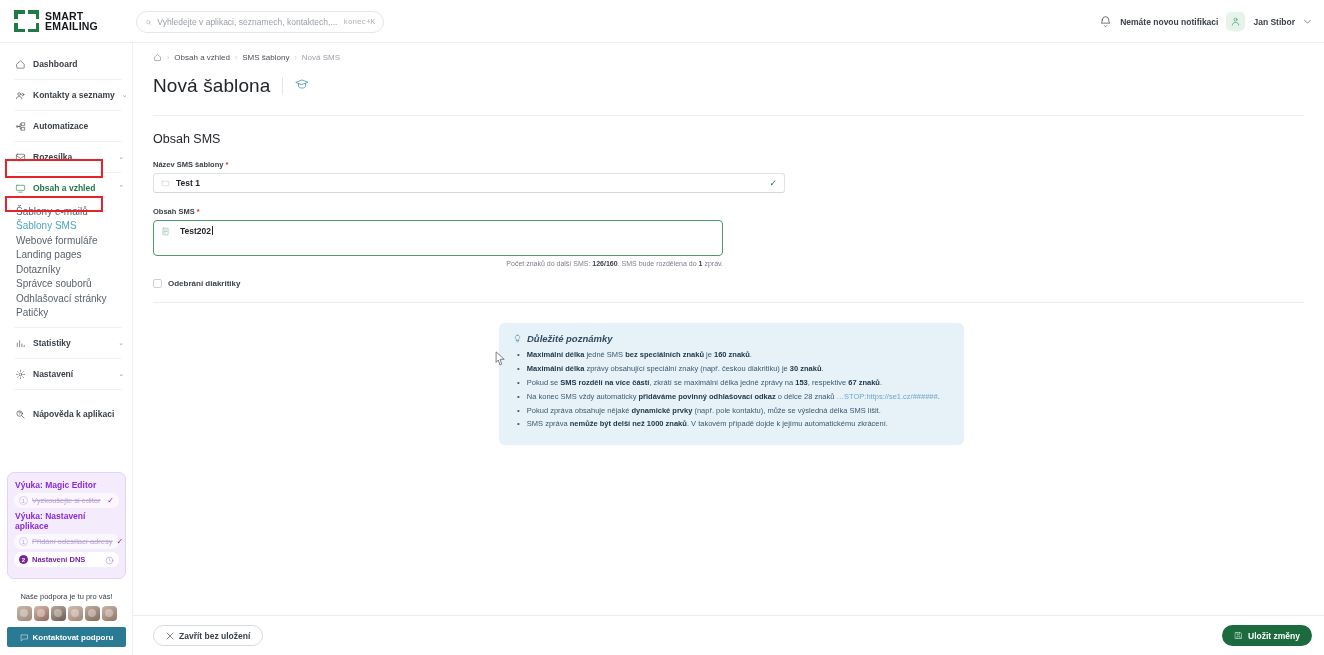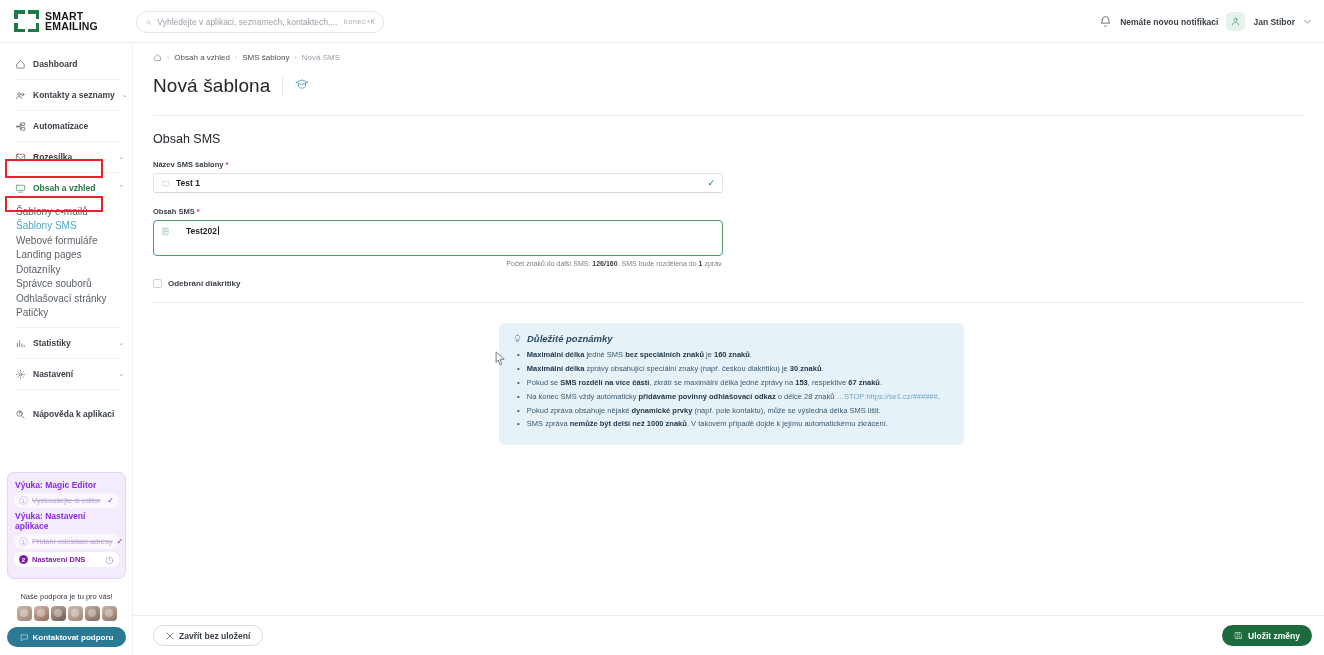--- a/index.html
+++ b/index.html
@@ -119,21 +119,21 @@
   .face:nth-child(2) { background: linear-gradient(150deg,#d8b9a8,#8d6a5c); }
   .face:nth-child(3) { background: linear-gradient(150deg,#b9a79a,#6d5c52); }
   .face:nth-child(4) { background: linear-gradient(150deg,#d2bbae,#a08879); }
   .face:nth-child(5) { background: linear-gradient(150deg,#c4ad9e,#7f6b5f); }
   .face:nth-child(6) { background: linear-gradient(150deg,#cdb5a6,#8b7668); }
   .face::after {
     content:''; position:absolute; left:3.5px; top:2.5px; width:8px; height:8px;
     border-radius:50%; background:rgba(255,255,255,.35);
   }
   .support-btn {
-    height: 20px; border-radius: 10px; background: #2b7a94; color: #fff;
+    height: 20px; border-radius: 2px; background: #2b7a94; color: #fff;
     display: flex; align-items: center; justify-content: center; gap: 4px;
     font-size: 8px; font-weight: 700; cursor: pointer;
   }
 
   
   .main {
     position: absolute; left: 133px; top: 43px; width: 1191px; height: 612px;
     background: #ffffff; overflow: hidden;
   }
   .breadcrumb {
@@ -152,30 +152,30 @@
   .head-sep { width: 1px; height: 18px; background: #e4e7ea; }
   .hr-full { height: 1px; background: #ecedef; margin: 18px 20px 0 20px; }
 
   .section-title { font-size: 12.5px; color: #22262b; padding: 16px 0 0 20px; }
 
   .field { padding: 0 0 0 20px; margin-top: 14px; }
   .field-label { font-size: 7.5px; font-weight: 700; color: #3b4149; margin-bottom: 4px; }
   .req { color: #e8222a; }
 
   .input-line {
-    width: 570px; height: 20px; border: 1px solid #e0e3e6; border-bottom-color:#d4d8dc;
+    width: 632px; height: 20px; border: 1px solid #e0e3e6; border-bottom-color:#d4d8dc;
     border-radius: 3px; background: #fff;
     display: flex; align-items: center; padding: 0 7px; gap: 6px;
   }
   .input-line .val { font-size: 8.5px; color: #22262b; font-weight: 700; flex: 1; }
   .input-line .ok { color: #1f7a46; font-size: 9px; }
 
   .textarea-box {
     width: 570px; height: 36px; border: 1px solid #4c9a6e; border-radius: 4px;
-    background: #fff; padding: 5px 7px; display: flex; gap: 16px; align-items: flex-start;
+    background: #fff; padding: 5px 7px; display: flex; gap: 10px; align-items: flex-start;
   }
   .textarea-box .val { font-size: 8.5px; color: #22262b; font-weight: 700; position: relative; }
   .caret {
     display: inline-block; width: 1px; height: 9px; background: #22262b;
     vertical-align: -1px; margin-left: .5px;
   }
   .counter {
     width: 570px; margin-left: 20px; text-align: right;
     font-size: 7px; color: #7b8189; margin-top: 4px;
   }

